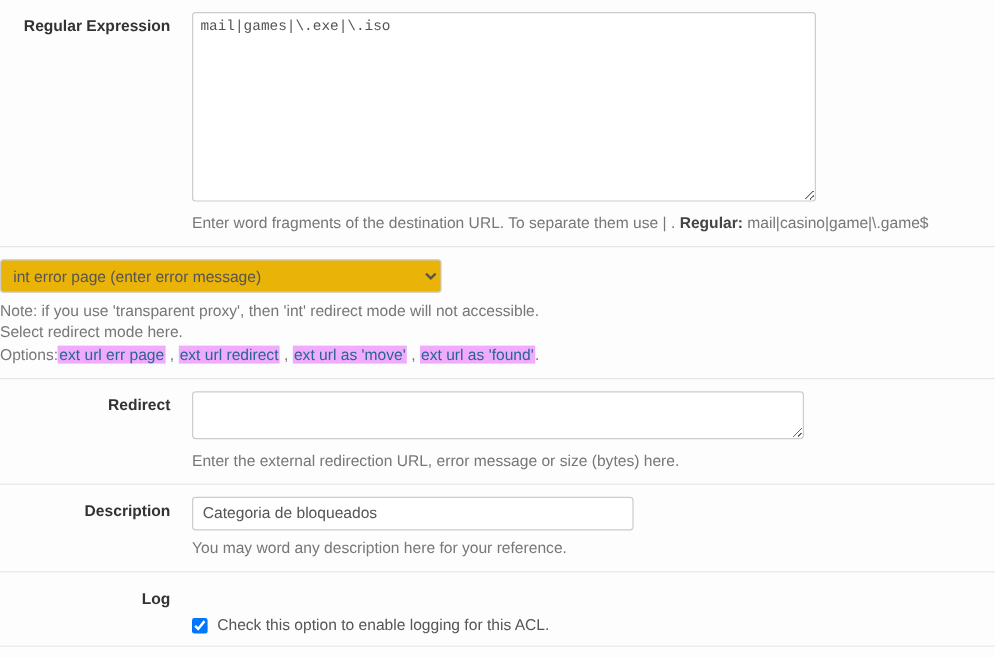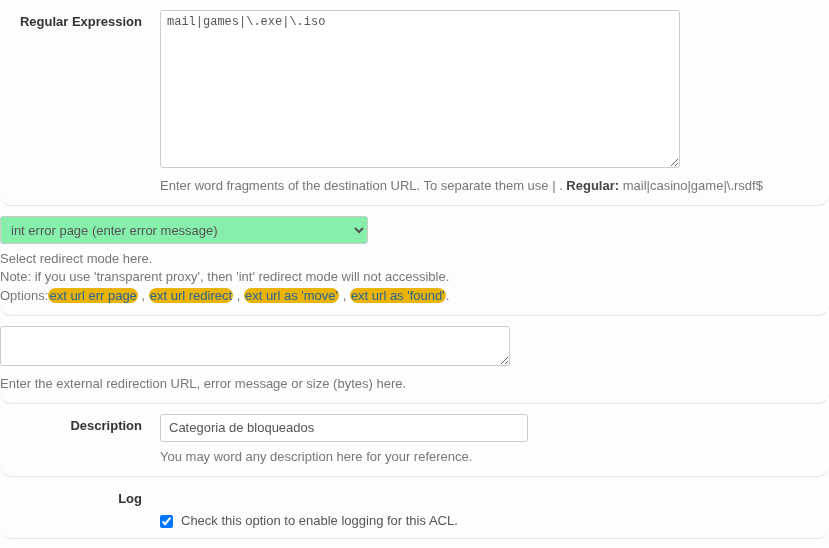--- a/index.html
+++ b/index.html
@@ -1,15 +1,15 @@
 <!DOCTYPE html>
 <html><head>
 <meta charset="utf-8">
 <style>
-  * { box-sizing: border-box; margin: 0; padding: 0; border-radius: 11px; }
+  * { box-sizing: border-box; margin: 0; padding: 0; }
   body {
     font-family: Arial, Helvetica, sans-serif;
     font-size: 13px;
     color: #333;
     background: #fdfdfd;
     width: 829px;
   }
   .form-row {
     display: flex;
     border-bottom: 1px solid #e5e5e5;
@@ -48,74 +48,75 @@
   }
   .help b { color: #444; }
   select {
     width: 368px;
     height: 28px;
     border: 1px solid #ccc;
     border-radius: 3px;
     padding: 2px 6px;
     font-size: 13px;
     color: #555;
-    background: #86efac;
+    background: #eab308;
   }
   input[type=text] {
     width: 368px;
     height: 28px;
     border: 1px solid #ccc;
     border-radius: 3px;
     padding: 2px 8px;
     font-size: 13px;
     color: #555;
   }
   .opt-link {
     color: #2a6496;
-    background: #eab308;
+    background: #f0abfc;
     padding: 0 1px;
   }
   .checkbox-row {
     display: flex;
     align-items: center;
     gap: 8px;
     color: #555;
     margin-top: 26px;
   }
   .checkbox-row input { margin-top: 1px; }
 </style>
 </head>
 <body>
 
 <div class="form-row">
   <div class="form-label">Regular Expression</div>
   <div class="form-content">
     <textarea class="ta-big" style="">mail|games|\.exe|\.iso</textarea>
     <div class="help">
-      <span>Enter word fragments of the destination URL. To separate them use | . </span><b>Regular:</b><span> mail|casino|game|\.rsdf$</span>
+      <span>Enter word fragments of the destination URL. To separate them use | . </span><b>Regular:</b><span> mail|casino|game|\.game$</span>
     </div>
   </div>
 </div>
 
 <div class="form-row">
   <div class="form-content">
     <select>
       <option>int error page (enter error message)</option>
     </select>
     <div class="help">
+      <div>Note: if you use 'transparent proxy', then 'int' redirect mode will not accessible.</div>
       <div>Select redirect mode here.</div>
-      <div>Note: if you use 'transparent proxy', then 'int' redirect mode will not accessible.</div>
       <div>
         <span>Options:</span><span class="opt-link">ext url err page</span><span> , </span><span class="opt-link">ext url redirect</span><span> , </span><span class="opt-link">ext url as 'move'</span><span> , </span><span class="opt-link">ext url as 'found'</span><span>.</span>
       </div>
     </div>
   </div>
 </div>
 
 <div class="form-row">
+  <div class="form-label">Redirect</div>
   <div class="form-content">
     <textarea class="ta-small" style=""></textarea>
     <div class="help">Enter the external redirection URL, error message or size (bytes) here.</div>
   </div>
 </div>
 
 <div class="form-row">
   <div class="form-label">Description</div>
   <div class="form-content">
     <input type="text" value="Categoria de bloqueados" style="">

